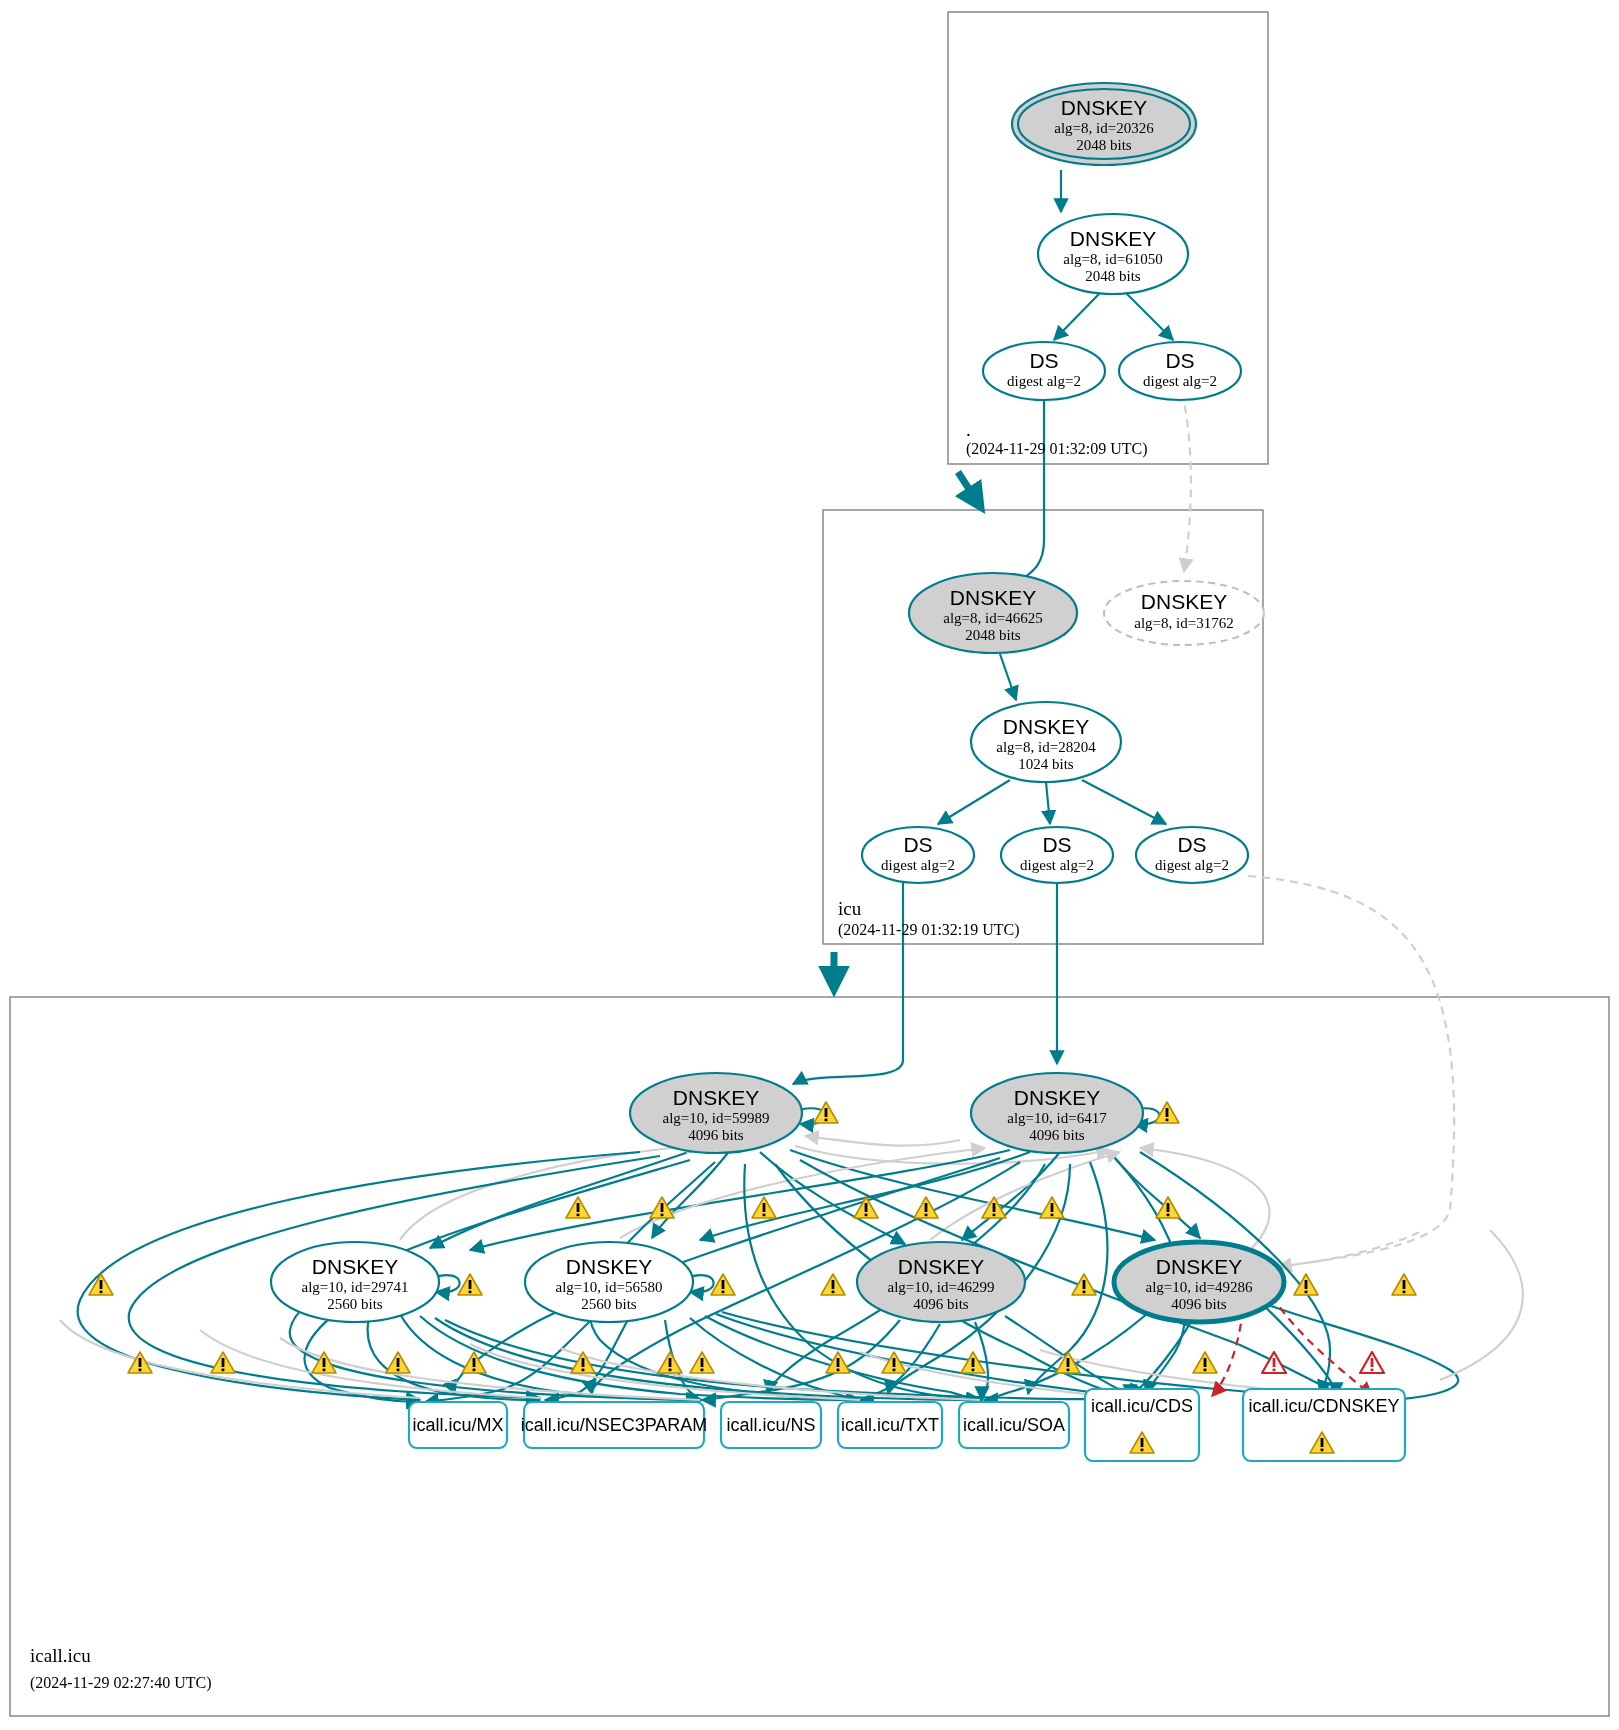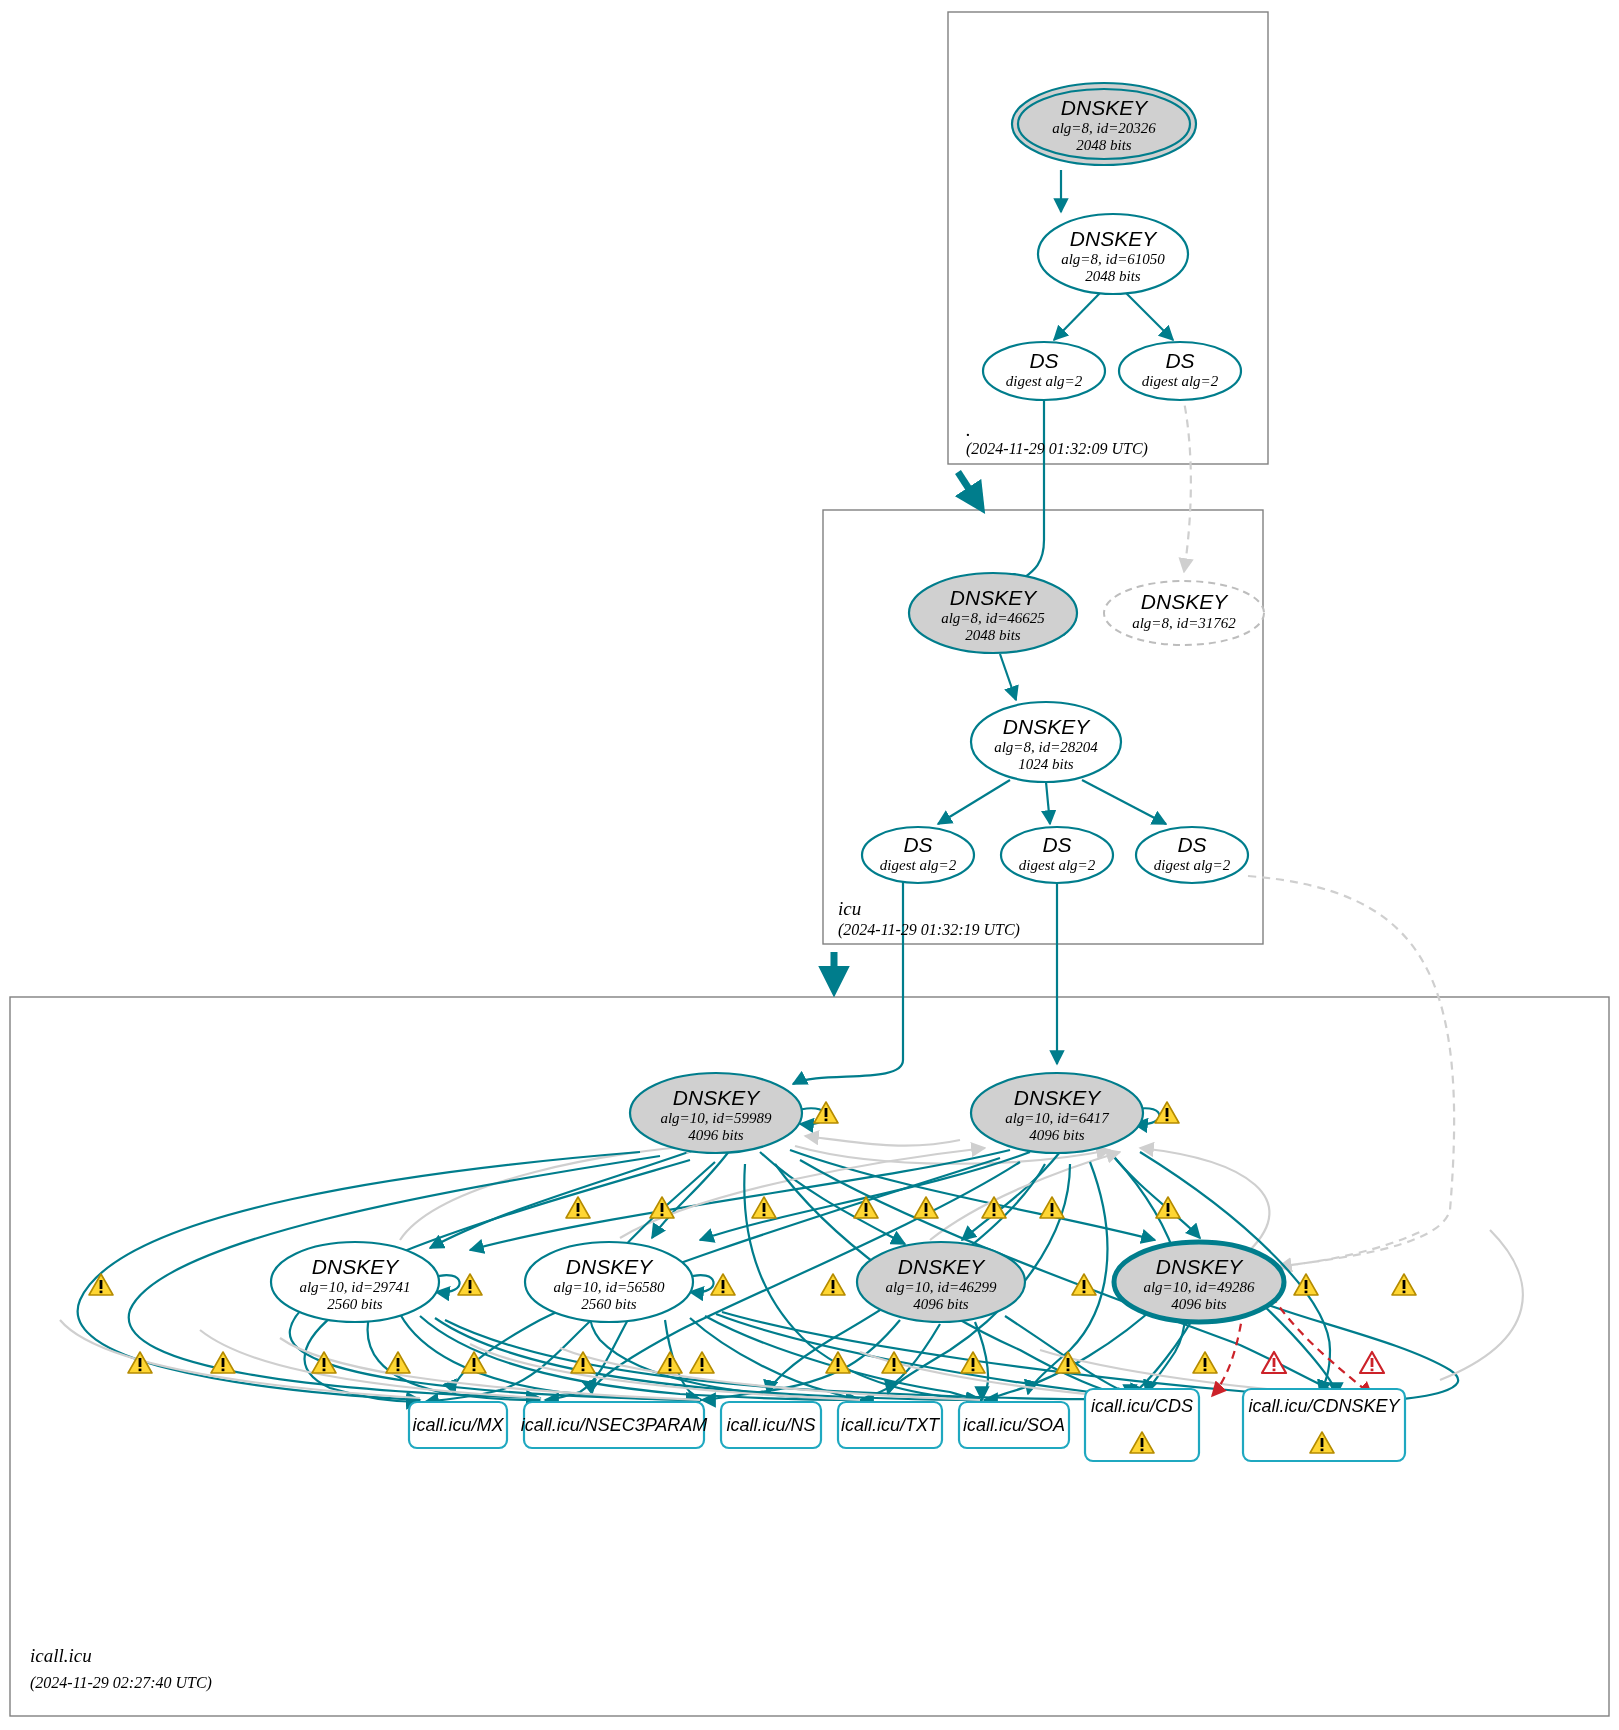--- a/index.html
+++ b/index.html
@@ -1,17 +1,17 @@
 <!DOCTYPE html>
 <html><head>
 <meta charset="utf-8">
 <style>
   html,body{margin:0;padding:0;background:#ffffff;}
   body{width:1619px;height:1730px;position:relative;font-family:"Liberation Sans",sans-serif;color:#000;}
-  #stage{position:absolute;left:0;top:0;width:1523px;height:1730px;font-style:italic;}
+  #stage{position:absolute;left:0;top:0;width:1523px;height:1730px;}
   svg{position:absolute;left:0;top:0;}
   .zone-box{fill:none;stroke:#808080;stroke-width:1.4;}
   .zlabel{font-family:"Liberation Serif",serif;font-size:19px;fill:#000;}
   .ztime{font-family:"Liberation Serif",serif;font-size:16px;fill:#000;}
   .nd-title{font-family:"Liberation Sans",sans-serif;font-size:21px;fill:#000;text-anchor:middle;}
   .nd-sub{font-family:"Liberation Serif",serif;font-size:15px;fill:#000;text-anchor:middle;}
   .rr-label{font-family:"Liberation Sans",sans-serif;font-size:18px;fill:#000;text-anchor:middle;}
   .ell{stroke:#007d8c;stroke-width:2.2;}
   .ell-grey{fill:#d0d0d0;}
   .ell-white{fill:#ffffff;}

